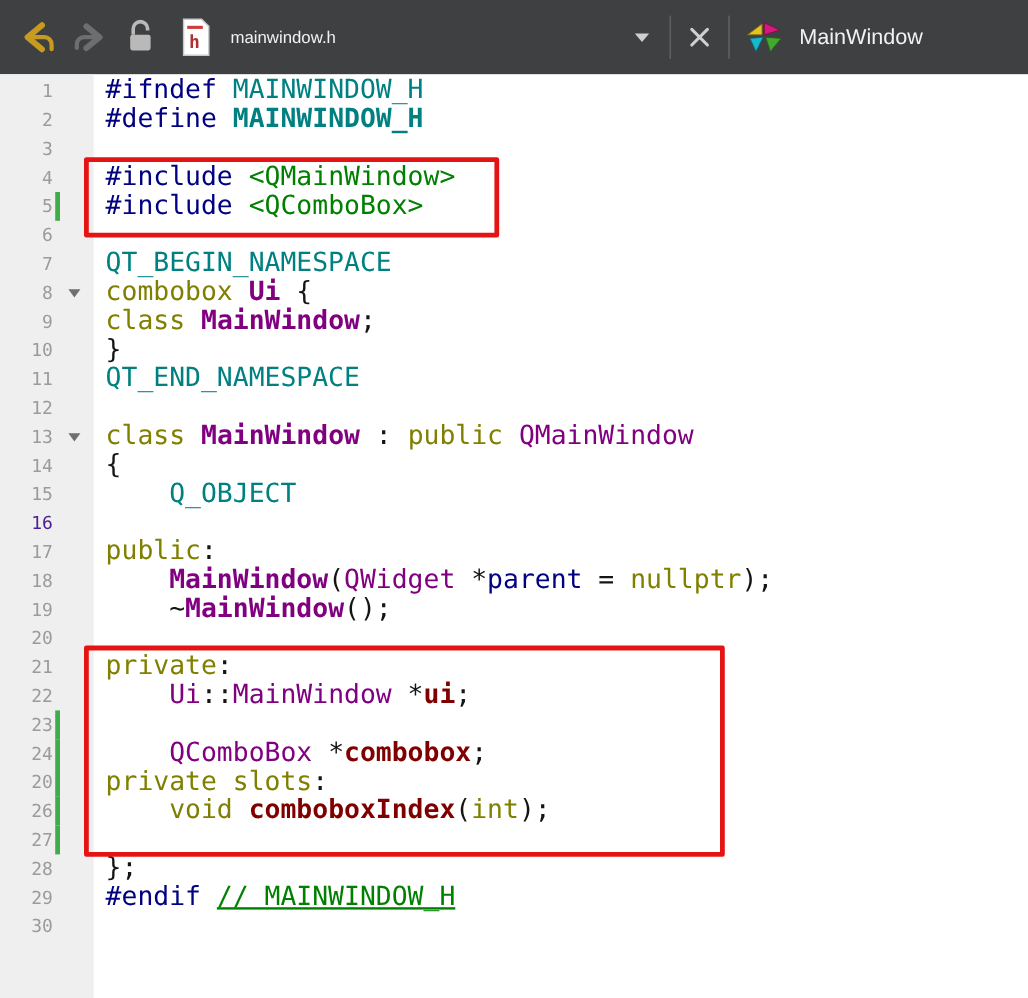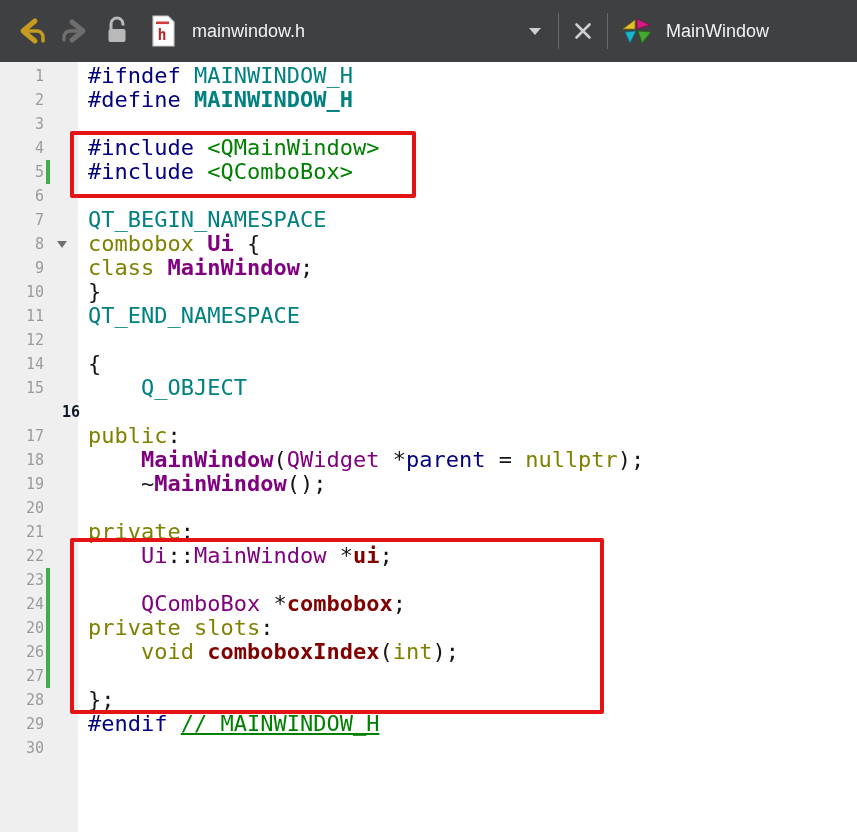--- a/index.html
+++ b/index.html
@@ -9,36 +9,36 @@
 
   
   .toolbar {
     display:flex; align-items:center;
     height:62px; background:var(--toolbar-bg,#3e4042);
     padding:0 10px; color:#f2f2f2;
   }
   .tb-btn { background:none; border:none; width:44px; height:44px;
             display:flex; align-items:center; justify-content:center; cursor:pointer; }
   .file-combo { display:flex; align-items:center; width:402px; margin-left:14px; height:48px; cursor:pointer; }
-  .file-name { margin-left:16px; font-size:18px; color:#f2f2f2; }
+  .file-name { margin-left:16px; font-size:14px; color:#f2f2f2; }
   .chev { margin-left:auto; margin-right:10px; display:flex; align-items:center; }
   .tb-sep { width:1px; height:36px; background:#6a6a6a; margin:0 6px; }
   .symbol-combo { display:flex; align-items:center; margin-left:6px; cursor:pointer; }
   .symbol-name { margin-left:10px; font-size:18px; color:#f2f2f2; }
 
   
   .editor { position:relative; width:857px; height:770px; background:var(--editor-bg,#ffffff); }
   .editor::before { content:""; position:absolute; left:0; top:0; bottom:0; width:78px;
                     background:var(--gutter-bg,#efefef); }
   #lines { position:relative; padding-top:2px; }
   .line-row { display:flex; height:24px; }
   .gutter-cell { flex:0 0 78px; display:flex; align-items:center; height:24px; position:relative; z-index:1; }
   .line-number { flex:0 0 46px; text-align:right; font-family:"DejaVu Sans Mono","Liberation Mono",monospace;
                  font-size:15px; color:var(--line-number,#9b9b9b); padding-right:2px; }
-  .line-number.current { color:#0f172a; font-weight:bold;margin-left:36px; }
+  .line-number.current { color:#4c1d95; font-weight:normal; }
   .change-bar { flex:0 0 4px; height:24px; }
   .change-bar.on { background:var(--change-green,#3fae49); }
   .fold-area { flex:0 0 24px; display:flex; align-items:center; justify-content:center; }
   .fold-tri { width:0; height:0; border-left:5px solid transparent; border-right:5px solid transparent;
               border-top:7px solid #6f6f6f; }
   .code-cell { flex:1; padding-left:10px; white-space:pre;
                font-family:"DejaVu Sans Mono","Liberation Mono",monospace;
                font-size:22px; line-height:24px; color:var(--syntax-plain,#141414); }
 
   .t-pp    { color:var(--syntax-preprocessor,#000080); }
@@ -217,20 +217,30 @@
         <div class="line-row">
           <div class="gutter-cell">
             <span class="line-number">12</span>
             <span class="change-bar"></span>
             <span class="fold-area"></span>
           </div>
           <div class="code-cell"></div>
         </div>
         <div class="line-row">
           <div class="gutter-cell">
+            <span class="line-number">13</span>
+            <span class="change-bar"></span>
+            <span class="fold-area">
+              <span class="fold-tri"></span>
+            </span>
+          </div>
+          <div class="code-cell"><span class="t-kw">class </span><span class="t-typeb">MainWindow</span><span class="t-pl"> : </span><span class="t-kw">public </span><span class="t-type">QMainWindow</span></div>
+        </div>
+        <div class="line-row">
+          <div class="gutter-cell">
             <span class="line-number">14</span>
             <span class="change-bar"></span>
             <span class="fold-area"></span>
           </div>
           <div class="code-cell"><span class="t-pl">{</span></div>
         </div>
         <div class="line-row">
           <div class="gutter-cell">
             <span class="line-number">15</span>
             <span class="change-bar"></span>

